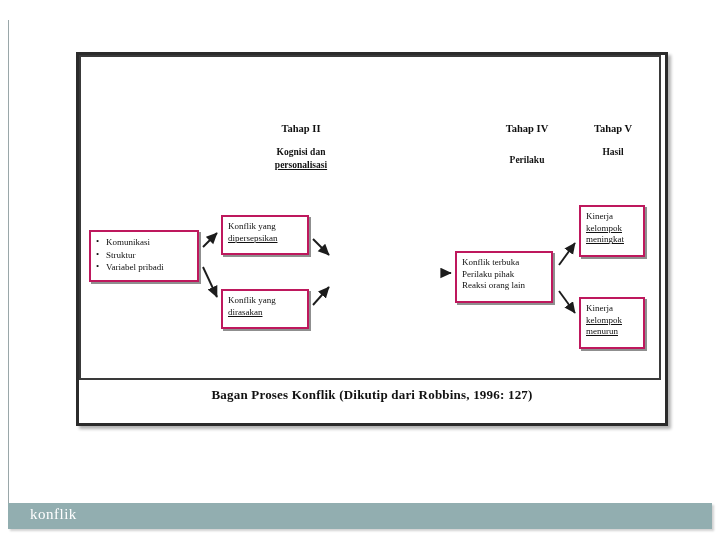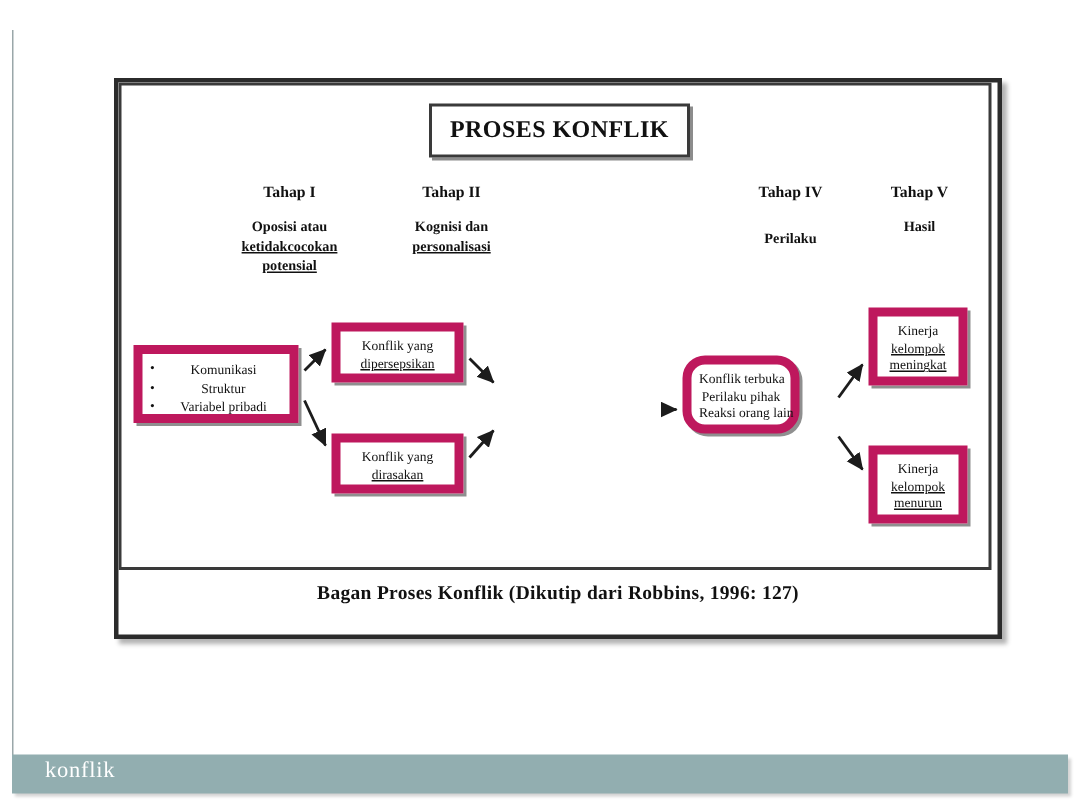--- a/index.html
+++ b/index.html
@@ -59,26 +59,25 @@
     position:absolute;text-align:center;
     font-size:10.5px;font-weight:bold;color:#111;
     line-height:1.05;font-family:"Liberation Serif", serif;
   }
   .stage-head .hl{display:block;margin-bottom:12px;}
   .stage-head .sub{display:block;font-size:9.5px;line-height:1.35;}
   .u{text-decoration:underline;}
 
   
   .box{
-    position:absolute;border:6px solid #be185d;background:#fff;
+    position:absolute;border:2px solid #be185d;background:#fff;
     box-shadow:2px 2px 0 #8f8f8f;
     font-size:9px;color:#111;line-height:1.3;
     font-family:"Liberation Serif", serif;
     box-sizing:border-box;
-    text-align:center;
   }
   .box.pad{padding:4px 5px;}
   .box ul{margin:0;padding:0;list-style:none;}
   .box li{position:relative;padding-left:10px;margin:1px 0;white-space:nowrap;}
   .box li:before{
     content:"\2022";position:absolute;left:0;top:-1px;font-size:9px;
   }
   .box .ln{display:block;white-space:nowrap;}
 
   
@@ -94,30 +93,21 @@
 </head>
 <body>
 
 <div id="slide">
 
   <div id="left-rule"></div>
 
   <div id="outer-frame">
     <div id="inner-frame">
 
-      <div id="title-box">
-        <span>PROSES KONFLIK</span>
-      </div>
 
-      <div class="stage-head" style="left:52px;top:66px;width:120px;">
-        <span class="hl">Tahap I</span>
-        <span class="sub">Oposisi atau</span>
-        <span class="sub u">ketidakcocokan</span>
-        <span class="sub u">potensial</span>
-      </div>
 
       <div class="stage-head" style="left:160px;top:66px;width:120px;">
         <span class="hl">Tahap II</span>
         <span class="sub">Kognisi dan</span>
         <span class="sub u">personalisasi</span>
       </div>
 
 
       <div class="stage-head" style="left:386px;top:66px;width:120px;">
         <span class="hl">Tahap IV</span>
@@ -145,21 +135,21 @@
       </div>
 
       <div class="box pad" style="left:140px;top:232px;width:88px;height:40px;">
         <div>
           <span class="ln">Konflik yang</span>
           <span class="ln u">dirasakan</span>
         </div>
       </div>
 
 
-      <div class="box pad" style="left:374px;top:180px;width:78px;height:52px;border-radius:15px;">
+      <div class="box pad" style="left:374px;top:194px;width:98px;height:52px;">
         <div>
           <span class="ln">Konflik terbuka</span>
           <span class="ln">Perilaku pihak</span>
           <span class="ln">Reaksi orang lain</span>
         </div>
       </div>
 
       <div class="box pad" style="left:498px;top:148px;width:66px;height:52px;">
         <div>
           <span class="ln">Kinerja</span>

